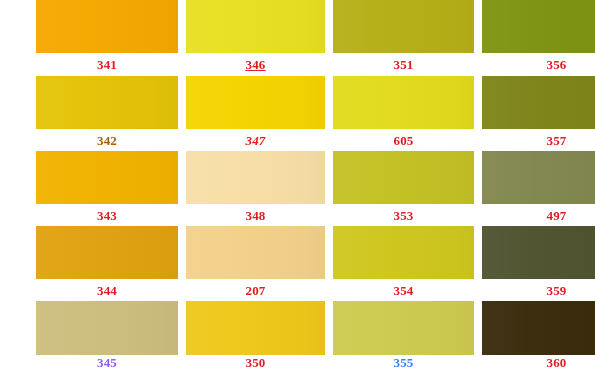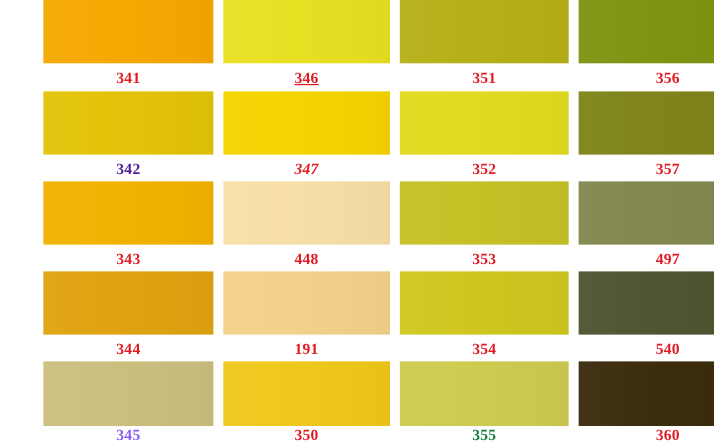--- a/index.html
+++ b/index.html
@@ -130,29 +130,29 @@
     <div class="gutter"></div>
     <div class="cell">
       <span class="swatch" style="background-color: rgb(226, 219, 29);"></span>
     </div>
     <div class="gutter"></div>
     <div class="cell">
       <span class="swatch" style="background-color: rgb(126, 132, 25);"></span>
     </div>
 
     <div class="label-cell">
-      <span class="label" style="color: #4c1d95;">342</span>
+      <span class="label" style="color: #a16207;">342</span>
     </div>
     <div class="gutter"></div>
     <div class="label-cell">
       <span class="label" style="color: rgb(224, 27, 34); font-style: italic;">347</span>
     </div>
     <div class="gutter"></div>
     <div class="label-cell">
-      <span class="label" style="color: rgb(224, 27, 34);">352</span>
+      <span class="label" style="color: rgb(224, 27, 34);">605</span>
     </div>
     <div class="gutter"></div>
     <div class="label-cell">
       <span class="label" style="color: rgb(224, 27, 34);">357</span>
     </div>
 
     <div class="cell">
       <span class="swatch" style="background-color: rgb(241, 178, 0);"></span>
     </div>
     <div class="gutter"></div>
@@ -166,21 +166,21 @@
     <div class="gutter"></div>
     <div class="cell">
       <span class="swatch" style="background-color: rgb(130, 134, 79);"></span>
     </div>
 
     <div class="label-cell">
       <span class="label" style="color: rgb(224, 27, 34);">343</span>
     </div>
     <div class="gutter"></div>
     <div class="label-cell">
-      <span class="label" style="color: rgb(224, 27, 34);">448</span>
+      <span class="label" style="color: rgb(224, 27, 34);">348</span>
     </div>
     <div class="gutter"></div>
     <div class="label-cell">
       <span class="label" style="color: rgb(224, 27, 34);">353</span>
     </div>
     <div class="gutter"></div>
     <div class="label-cell">
       <span class="label" style="color: rgb(224, 27, 34);">497</span>
     </div>
 
@@ -198,29 +198,29 @@
     <div class="gutter"></div>
     <div class="cell">
       <span class="swatch" style="background-color: rgb(79, 83, 48);"></span>
     </div>
 
     <div class="label-cell">
       <span class="label" style="color: rgb(224, 27, 34);">344</span>
     </div>
     <div class="gutter"></div>
     <div class="label-cell">
-      <span class="label" style="color: rgb(224, 27, 34);">191</span>
+      <span class="label" style="color: rgb(224, 27, 34);">207</span>
     </div>
     <div class="gutter"></div>
     <div class="label-cell">
       <span class="label" style="color: rgb(224, 27, 34); text-align: right;">354</span>
     </div>
     <div class="gutter"></div>
     <div class="label-cell">
-      <span class="label" style="color: rgb(224, 27, 34);">540</span>
+      <span class="label" style="color: rgb(224, 27, 34);">359</span>
     </div>
 
     <div class="cell">
       <span class="swatch" style="background-color: rgb(204, 190, 126);"></span>
     </div>
     <div class="gutter"></div>
     <div class="cell">
       <span class="swatch" style="background-color: rgb(239, 200, 26);"></span>
     </div>
     <div class="gutter"></div>
@@ -234,21 +234,21 @@
 
     <div class="label-cell">
       <span class="label" style="color: #8b5cf6;">345</span>
     </div>
     <div class="gutter"></div>
     <div class="label-cell">
       <span class="label" style="color: rgb(224, 27, 34);">350</span>
     </div>
     <div class="gutter"></div>
     <div class="label-cell">
-      <span class="label" style="color: #15803d; font-family: Liberation Serif, serif;">355</span>
+      <span class="label" style="color: #3b82f6; font-family: Liberation Serif, serif;">355</span>
     </div>
     <div class="gutter"></div>
     <div class="label-cell">
       <span class="label" style="color: rgb(224, 27, 34);">360</span>
     </div>
 
   </div>
 </div>
 
 </body></html>

